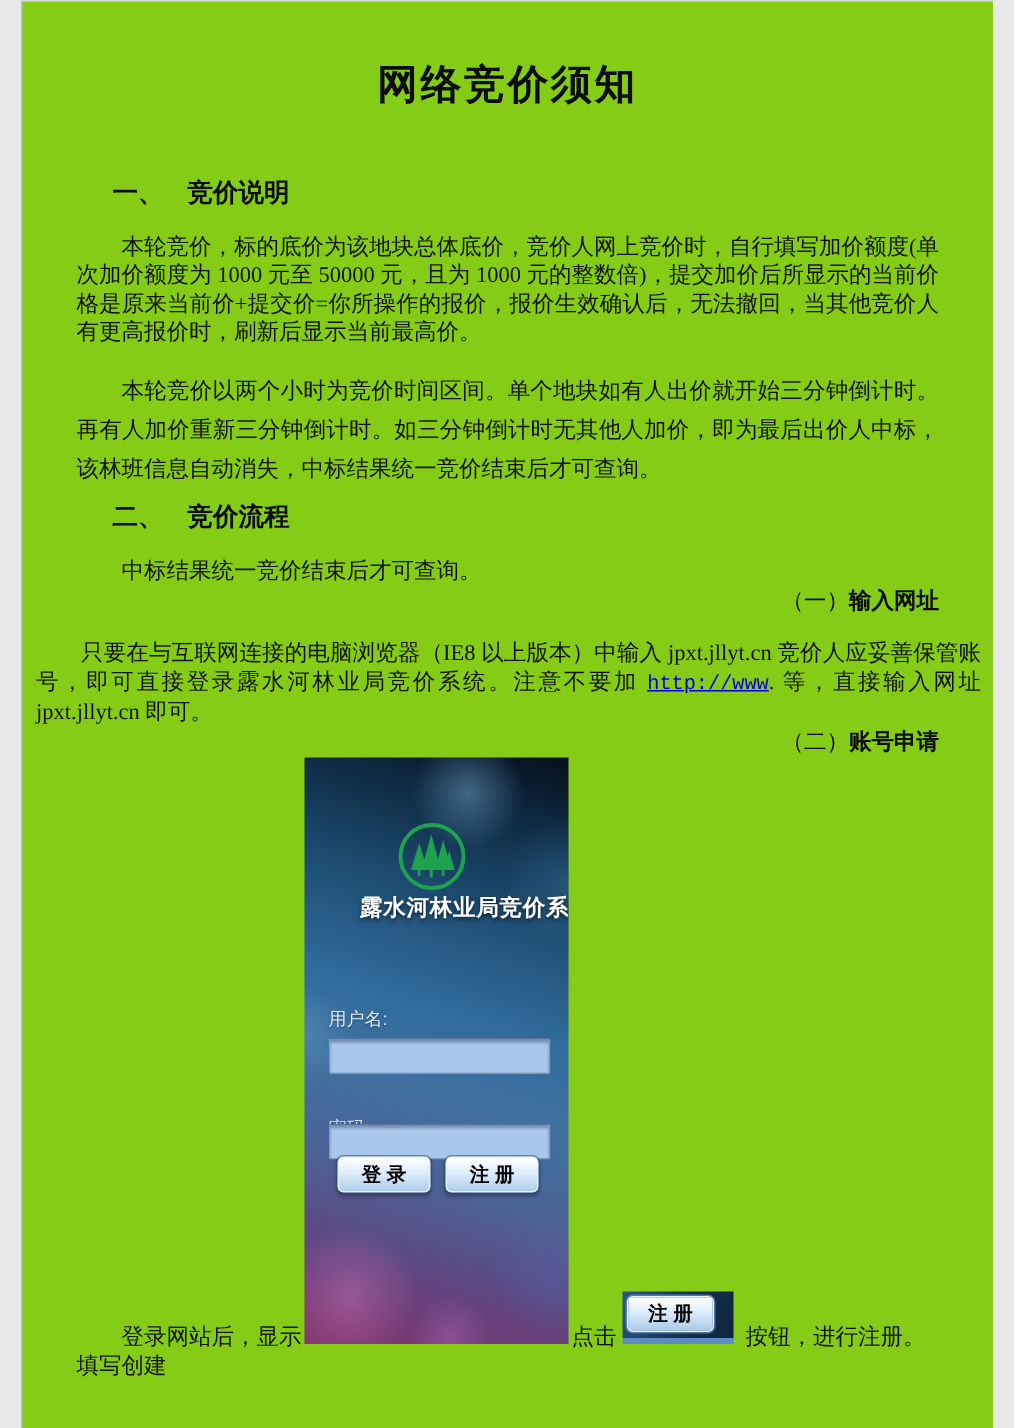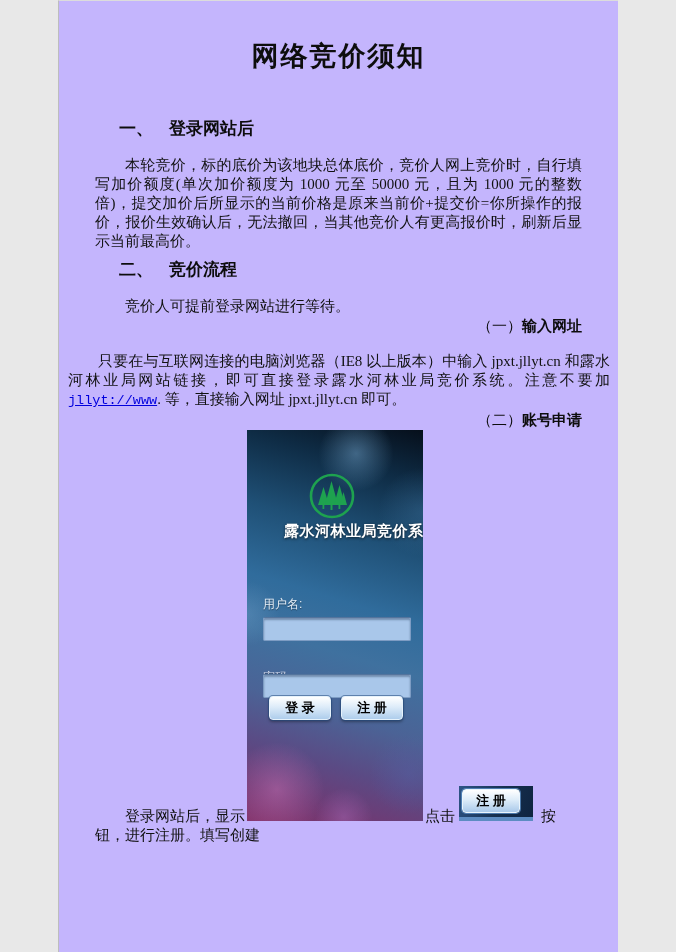--- a/index.html
+++ b/index.html
@@ -1,20 +1,20 @@
 <!DOCTYPE html>
 <html><head>
 <meta charset="utf-8">
 <style>
   html,body{margin:0;padding:0;background:#e8e8e8;}
   .page{
     position:relative;
-    width:560px;height:952px;
+    width:648px;height:952px;
     margin:0 auto;
-    background:#c4b5fd;
+    background:#84cc16;
     border-left:1px solid #bdbdbd;
     border-top:1px solid #dcdcdc;
     box-sizing:border-box;
     padding:0 36px 0 36px;
     font-family:"Liberation Serif","DejaVu Serif",serif;
     font-size:15px;line-height:19px;color:#121212;
     overflow:hidden;
   }
   .doc-title{
     margin:37px 0 0 0;
@@ -120,38 +120,39 @@
   }
 </style>
 </head>
 <body>
 
 <div class="page">
 
   <h1 class="doc-title">网络竞价须知</h1>
 
   <div class="sec-heading">
-    <span class="num">一、</span><span class="ttl">登录网站后</span>
+    <span class="num">一、</span><span class="ttl">竞价说明</span>
   </div>
 
 
   <p class="body-p no-top">本轮竞价，标的底价为该地块总体底价，竞价人网上竞价时，自行填写加价额度(单次加价额度为 1000 元至 50000 元，且为 1000 元的整数倍)，提交加价后所显示的当前价格是原来当前价+提交价=你所操作的报价，报价生效确认后，无法撤回，当其他竞价人有更高报价时，刷新后显示当前最高价。</p>
 
+  <p class="body-p no-top spread">本轮竞价以两个小时为竞价时间区间。单个地块如有人出价就开始三分钟倒计时。再有人加价重新三分钟倒计时。如三分钟倒计时无其他人加价，即为最后出价人中标，该林班信息自动消失，中标结果统一竞价结束后才可查询。</p>
 
   <div class="sec-heading second">
     <span class="num">二、</span><span class="ttl">竞价流程</span>
   </div>
 
-  <p class="body-p no-top">竞价人可提前登录网站进行等待。</p>
+  <p class="body-p no-top">中标结果统一竞价结束后才可查询。</p>
 
   <div class="sub-heading">
     <span>（一）</span><span class="sttl">输入网址</span>
   </div>
 
-  <p class="body-p no-top wide"><span>只要在与互联网连接的电脑浏览器（IE8 以上版本）中输入 jpxt.jllyt.cn 和露水河林业局网站链接，即可直接登录露水河林业局竞价系统。注意不要加 </span><a class="www-link">jllyt://www</a><span>. 等，直接输入网址 jpxt.jllyt.cn 即可。</span></p>
+  <p class="body-p no-top wide"><span>只要在与互联网连接的电脑浏览器（IE8 以上版本）中输入 jpxt.jllyt.cn 竞价人应妥善保管账号，即可直接登录露水河林业局竞价系统。注意不要加 </span><a class="www-link">http://www</a><span>. 等，直接输入网址 jpxt.jllyt.cn 即可。</span></p>
 
   <div class="sub-heading">
     <span>（二）</span><span class="sttl">账号申请</span>
   </div>
 
   <p class="register-line"><span>登录网站后，显示</span><span class="app"><span class="app-logo"><svg width="48" height="48" viewBox="0 0 48 48">
             <circle cx="24" cy="24" r="21" fill="none" stroke="#1ea24f" stroke-width="2.6"></circle>
             <polygon points="10,33 15.5,15 21,33" fill="#1ea24f"></polygon>
             <polygon points="17,33 23.5,9 30,33" fill="#1ea24f"></polygon>
             <polygon points="26,33 31.5,13 37,33" fill="#1ea24f"></polygon>

